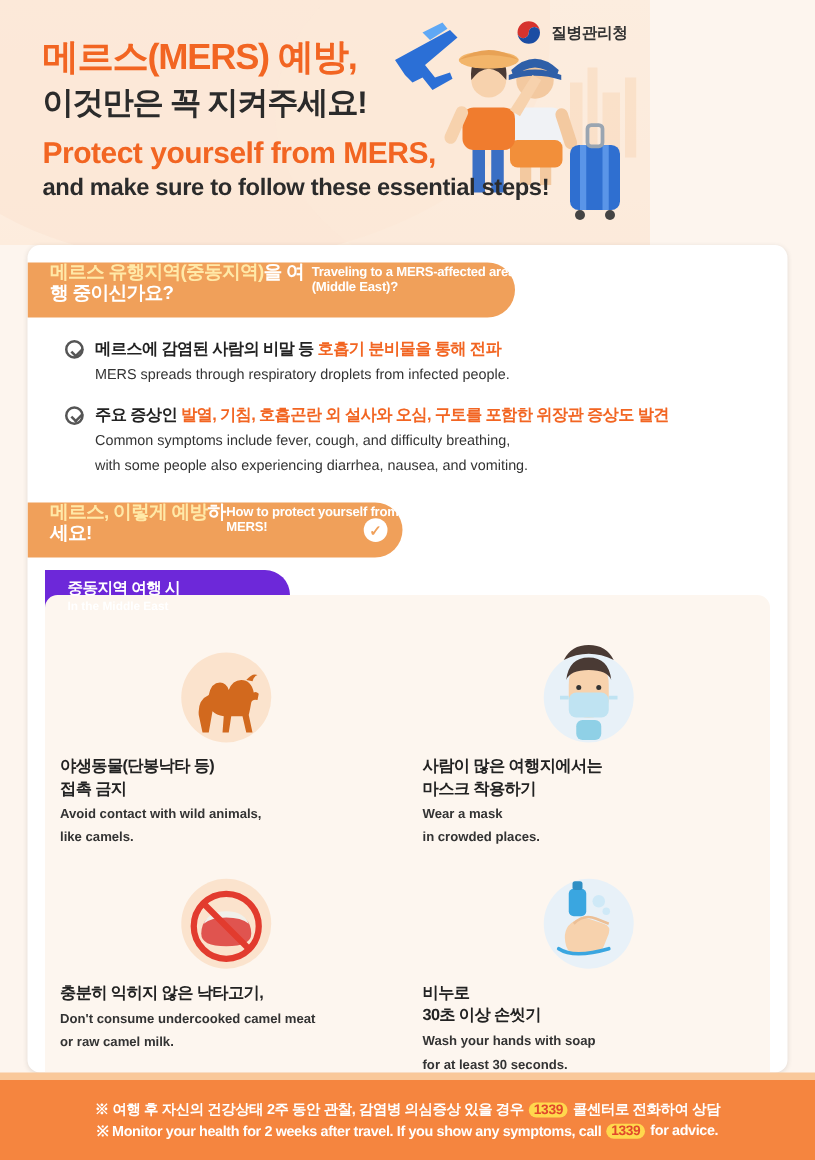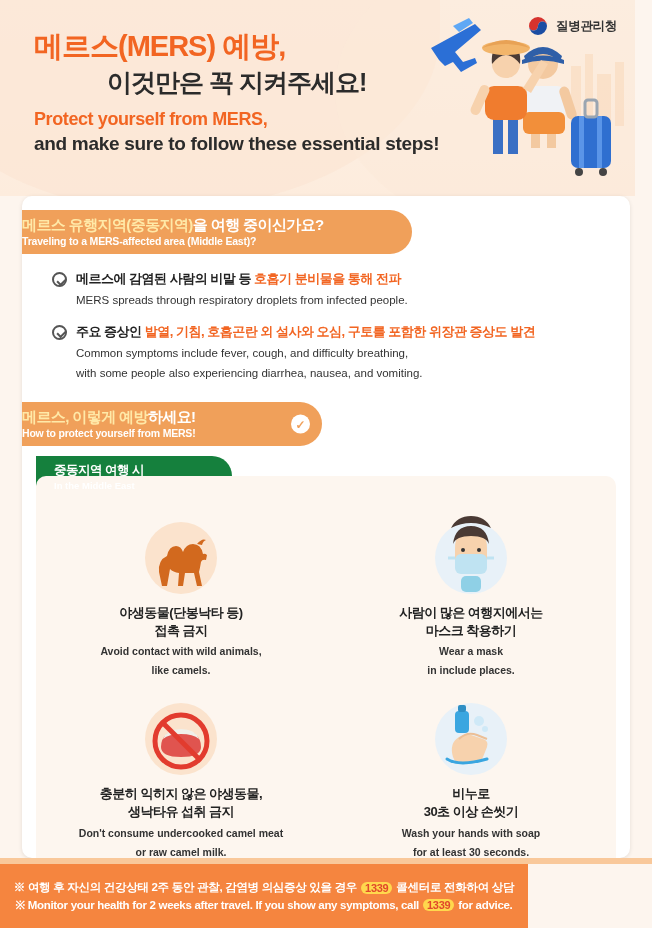--- a/index.html
+++ b/index.html
@@ -12,21 +12,21 @@
   }
   .poster {
     position: relative;
     width: 652px; height: 928px;
     background: #fdf5ee;
     overflow: hidden;
   }
   
   .header {
     position: relative;
-    width: 635px; height: 196px;
+    width: 520px; height: 196px;
     background: linear-gradient(180deg,#fdf1e6 0%,#fdeee1 60%,#fdecdd 100%);
     overflow: hidden;
     text-decoration: underline;
   }
   .header-swoosh {
     position: absolute;
     left: -80px; top: -120px;
     width: 520px; height: 330px;
     background: #fbe6d4;
     border-radius: 0 0 70% 60%;
@@ -51,24 +51,24 @@
     position: absolute;
     left: 34px; top: 28px;
     z-index: 4;
   }
   .t-ko1 {
     font-size: 29px; font-weight: bold; color: #f26522;
     letter-spacing: -1px; line-height: 1.25;
   }
   .t-ko2 {
     font-size: 25px; font-weight: bold; color: #2b2b2b;
-    letter-spacing: -1px; line-height: 1.3; margin-top: 2px; text-align: center;
+    letter-spacing: -1px; line-height: 1.3; margin-top: 2px;
   }
   .t-en1 {
-    font-size: 18px; font-weight: bold; color: #f26522;
+    font-size: 24px; font-weight: bold; color: #f26522;
     letter-spacing: -0.4px; margin-top: 10px;
   }
   .t-en2 {
     font-size: 19px; font-weight: bold; color: #2b2b2b;
     letter-spacing: -0.3px; margin-top: 3px;
   }
   
   .illo { position: absolute; right: 0; top: 0; width: 300px; height: 196px; z-index: 3; }
   
   .card {
@@ -79,21 +79,22 @@
     border-radius: 10px;
     box-shadow: 0 1px 4px rgba(0,0,0,.10);
     overflow: hidden;
   }
   .sec-head {
     position: relative;
     height: 44px;
     background: #f0a05a;
     border-radius: 0 22px 22px 0;
     margin-left: 0;
-    display: flex; flex-direction: column; justify-content: center;
+    display: flex; flex-direction: row; justify-content: center;
+    padding-left: 18px;
     color: #fff;
   }
   .sec-head.s1 { width: 390px; margin-top: 14px; }
   .sec-head.s2 { width: 300px; margin-top: 0; }
   .sh-ko { font-size: 15px; font-weight: bold; letter-spacing: -0.6px; line-height: 1.1; }
   .sh-ko .hl { color: #ffe9a8; }
   .sh-en { font-size: 10.5px; font-weight: bold; letter-spacing: -0.2px; margin-top: 2px; }
   .check-badge {
     position: absolute; right: 12px; top: 50%; transform: translateY(-50%);
     width: 19px; height: 19px; border-radius: 50%;
@@ -115,49 +116,49 @@
     transform: rotate(-45deg);
   }
   .b-body { flex: 1 1 auto; }
   .b-ko { font-size: 13px; font-weight: bold; color: #222; letter-spacing: -0.5px; }
   .b-ko .hl { color: #f26522; }
   .b-en { font-size: 11.5px; color: #333; margin-top: 4px; line-height: 1.45; }
   
   .sub-head {
     margin: 10px 0 0 14px;
     width: 196px; height: 40px;
-    background: #15803d;
+    background: #6d28d9;
     border-radius: 0 20px 20px 0;
     display: flex; flex-direction: column; justify-content: center;
     padding-left: 18px; color: #fff;
   }
   .sub-ko { font-size: 12.5px; font-weight: bold; letter-spacing: -0.5px; }
   .sub-en { font-size: 9.5px; font-weight: bold; margin-top: 1px; }
   .panel {
     margin: 6px 14px 0 14px;
     background: #fdf6ef;
     border-radius: 10px;
     padding: 10px 0 16px 0;
     margin-top: -20px;
     padding-top: 30px;
   }
   .grid {
     display: grid;
     grid-template-columns: 1fr 1fr;
     row-gap: 6px;
   }
-  .tip { text-align: center; padding: 6px 12px 4px; }
+  .tip { text-align: left; padding: 6px 12px 4px; }
   .tip-illo { height: 92px; display: flex; align-items: center; justify-content: center; }
   .tip-ko { font-size: 13px; font-weight: bold; color: #222; letter-spacing: -0.5px; line-height: 1.35; }
   .tip-en { font-size: 10.5px; font-weight: bold; color: #333; line-height: 1.35; margin-top: 5px; }
   
   .footer {
     position: absolute;
     left: 0; bottom: 0;
-    width: 528px; height: 64px;
+    width: 652px; height: 64px;
     background: #f5853f;
     color: #fff;
     display: flex; flex-direction: column; align-items: center; justify-content: center;
     gap: 2px;
   }
   .f-line { font-size: 11.5px; font-weight: bold; letter-spacing: -0.3px; display: flex; align-items: center; gap: 4px; }
   .f-num {
     display: inline-block;
     background: #ffd84d; color: #e1482b;
     border-radius: 8px; padding: 0 4px;
@@ -308,35 +309,34 @@
               <rect x="30" y="40" width="32" height="20" rx="6" fill="#bfe3f2"></rect>
               <path d="M30 44 h-7 M62 44 h7" stroke="#bfe3f2" stroke-width="3"></path>
               <circle cx="38" cy="36" r="2" fill="#333"></circle>
               <circle cx="54" cy="36" r="2" fill="#333"></circle>
               <rect x="36" y="62" width="20" height="16" rx="5" fill="#8fd0e6"></rect>
             </svg>
           </div>
           <div class="tip-ko">사람이 많은 여행지에서는</div>
           <div class="tip-ko hl">마스크 착용하기</div>
           <div class="tip-en">Wear a mask</div>
-          <div class="tip-en">in include places.</div>
+          <div class="tip-en">in crowded places.</div>
         </div>
 
         <div class="tip">
           <div class="tip-illo">
             <svg width="92" height="88" viewBox="0 0 92 88">
               <circle cx="46" cy="44" r="36" fill="#fbe3cd"></circle>
               <path d="M26 52 q0 -16 20 -16 q20 0 20 16 q0 10 -20 10 q-20 0 -20 -10 Z" fill="#e0544f"></path>
               <path d="M28 44 q4 -10 18 -10 q14 0 18 10 q-6 -5 -18 -5 q-12 0 -18 5 Z" fill="#f0f0ea"></path>
               <circle cx="46" cy="46" r="26" fill="none" stroke="#e23b2e" stroke-width="5"></circle>
               <line x1="28" y1="28" x2="64" y2="64" stroke="#e23b2e" stroke-width="5"></line>
             </svg>
           </div>
-          <div class="tip-ko"><span>충분히 익히지 않은 야생동물,</span></div>
-          <div class="tip-ko hl">생낙타유 섭취 금지</div>
+          <div class="tip-ko"><span>충분히 익히지 않은 낙타고기,</span></div>
           <div class="tip-en">Don't consume undercooked camel meat</div>
           <div class="tip-en">or raw camel milk.</div>
         </div>
 
         <div class="tip">
           <div class="tip-illo">
             <svg width="92" height="88" viewBox="0 0 92 88">
               <circle cx="46" cy="44" r="36" fill="#e8f1f8"></circle>
               <rect x="30" y="16" width="14" height="22" rx="4" fill="#3aa6e0"></rect>
               <rect x="33" y="10" width="8" height="7" rx="2" fill="#2f8fc4"></rect>

